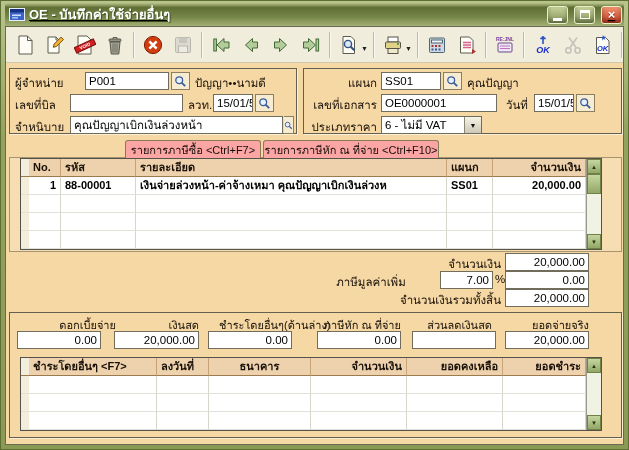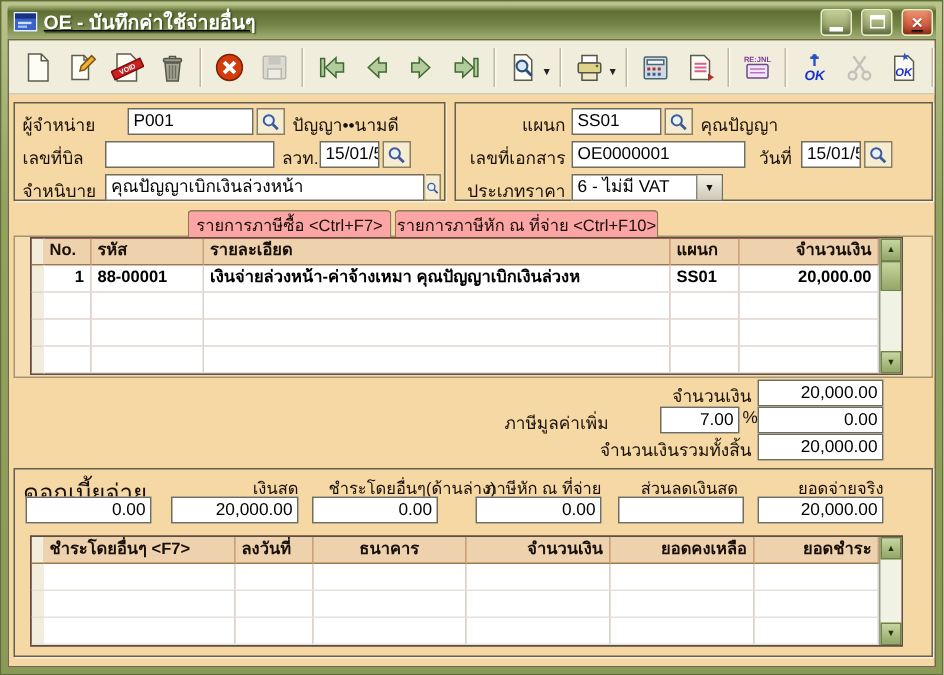--- a/index.html
+++ b/index.html
@@ -366,21 +366,21 @@
     <span class="lbl r" style="left:345px; top:228px; width:150px;">จำนวนเงิน</span>
     <span class="fld num" style="left:499px; top:226px; width:84px;">20,000.00</span>
     <span class="lbl r" style="left:300px; top:246px; width:130px;text-align:center;">ภาษีมูลค่าเพิ่ม</span>
     <span class="fld num" style="left:434px; top:244px; width:53px;">7.00</span>
     <span class="lbl" style="left:489px; top:246px;">%</span>
     <span class="fld num" style="left:499px; top:244px; width:84px;">0.00</span>
     <span class="lbl r" style="left:345px; top:264px; width:150px;">จำนวนเงินรวมทั้งสิ้น</span>
     <span class="fld num" style="left:499px; top:262px; width:84px;">20,000.00</span>
 
     <div class="gbox" style="left:3px; top:285px; width:613px; height:126px;"></div>
-    <span class="lbl r" style="left:8px; top:289px; width:84px; font-size:16px;">ดอกเบี้ยจ่าย</span>
+    <span class="lbl r" style="left:26px; top:289px; width:84px; font-size:11px;">ดอกเบี้ยจ่าย</span>
     <span class="lbl r" style="left:108px; top:289px; width:85px; font-size:11px;">เงินสด</span>
     <span class="lbl" style="left:198px; top:289px; width:95px; text-align:center; font-size:11px;margin-left:15px;">ชำระโดยอื่นๆ(ด้านล่าง)</span>
     <span class="lbl r" style="left:311px; top:289px; width:84px; font-size:11px;">ภาษีหัก ณ ที่จ่าย</span>
     <span class="lbl r" style="left:402px; top:289px; width:84px; font-size:11px;">ส่วนลดเงินสด</span>
     <span class="lbl r" style="left:499px; top:289px; width:84px; font-size:11px;">ยอดจ่ายจริง</span>
     <span class="fld num" style="left:11px; top:304px; width:84px;">0.00</span>
     <span class="fld num" style="left:108px; top:304px; width:85px;">20,000.00</span>
     <span class="fld num" style="left:202px; top:304px; width:84px;">0.00</span>
     <span class="fld num" style="left:311px; top:304px; width:84px;">0.00</span>
     <span class="fld num" style="left:406px; top:304px; width:84px;"></span>

